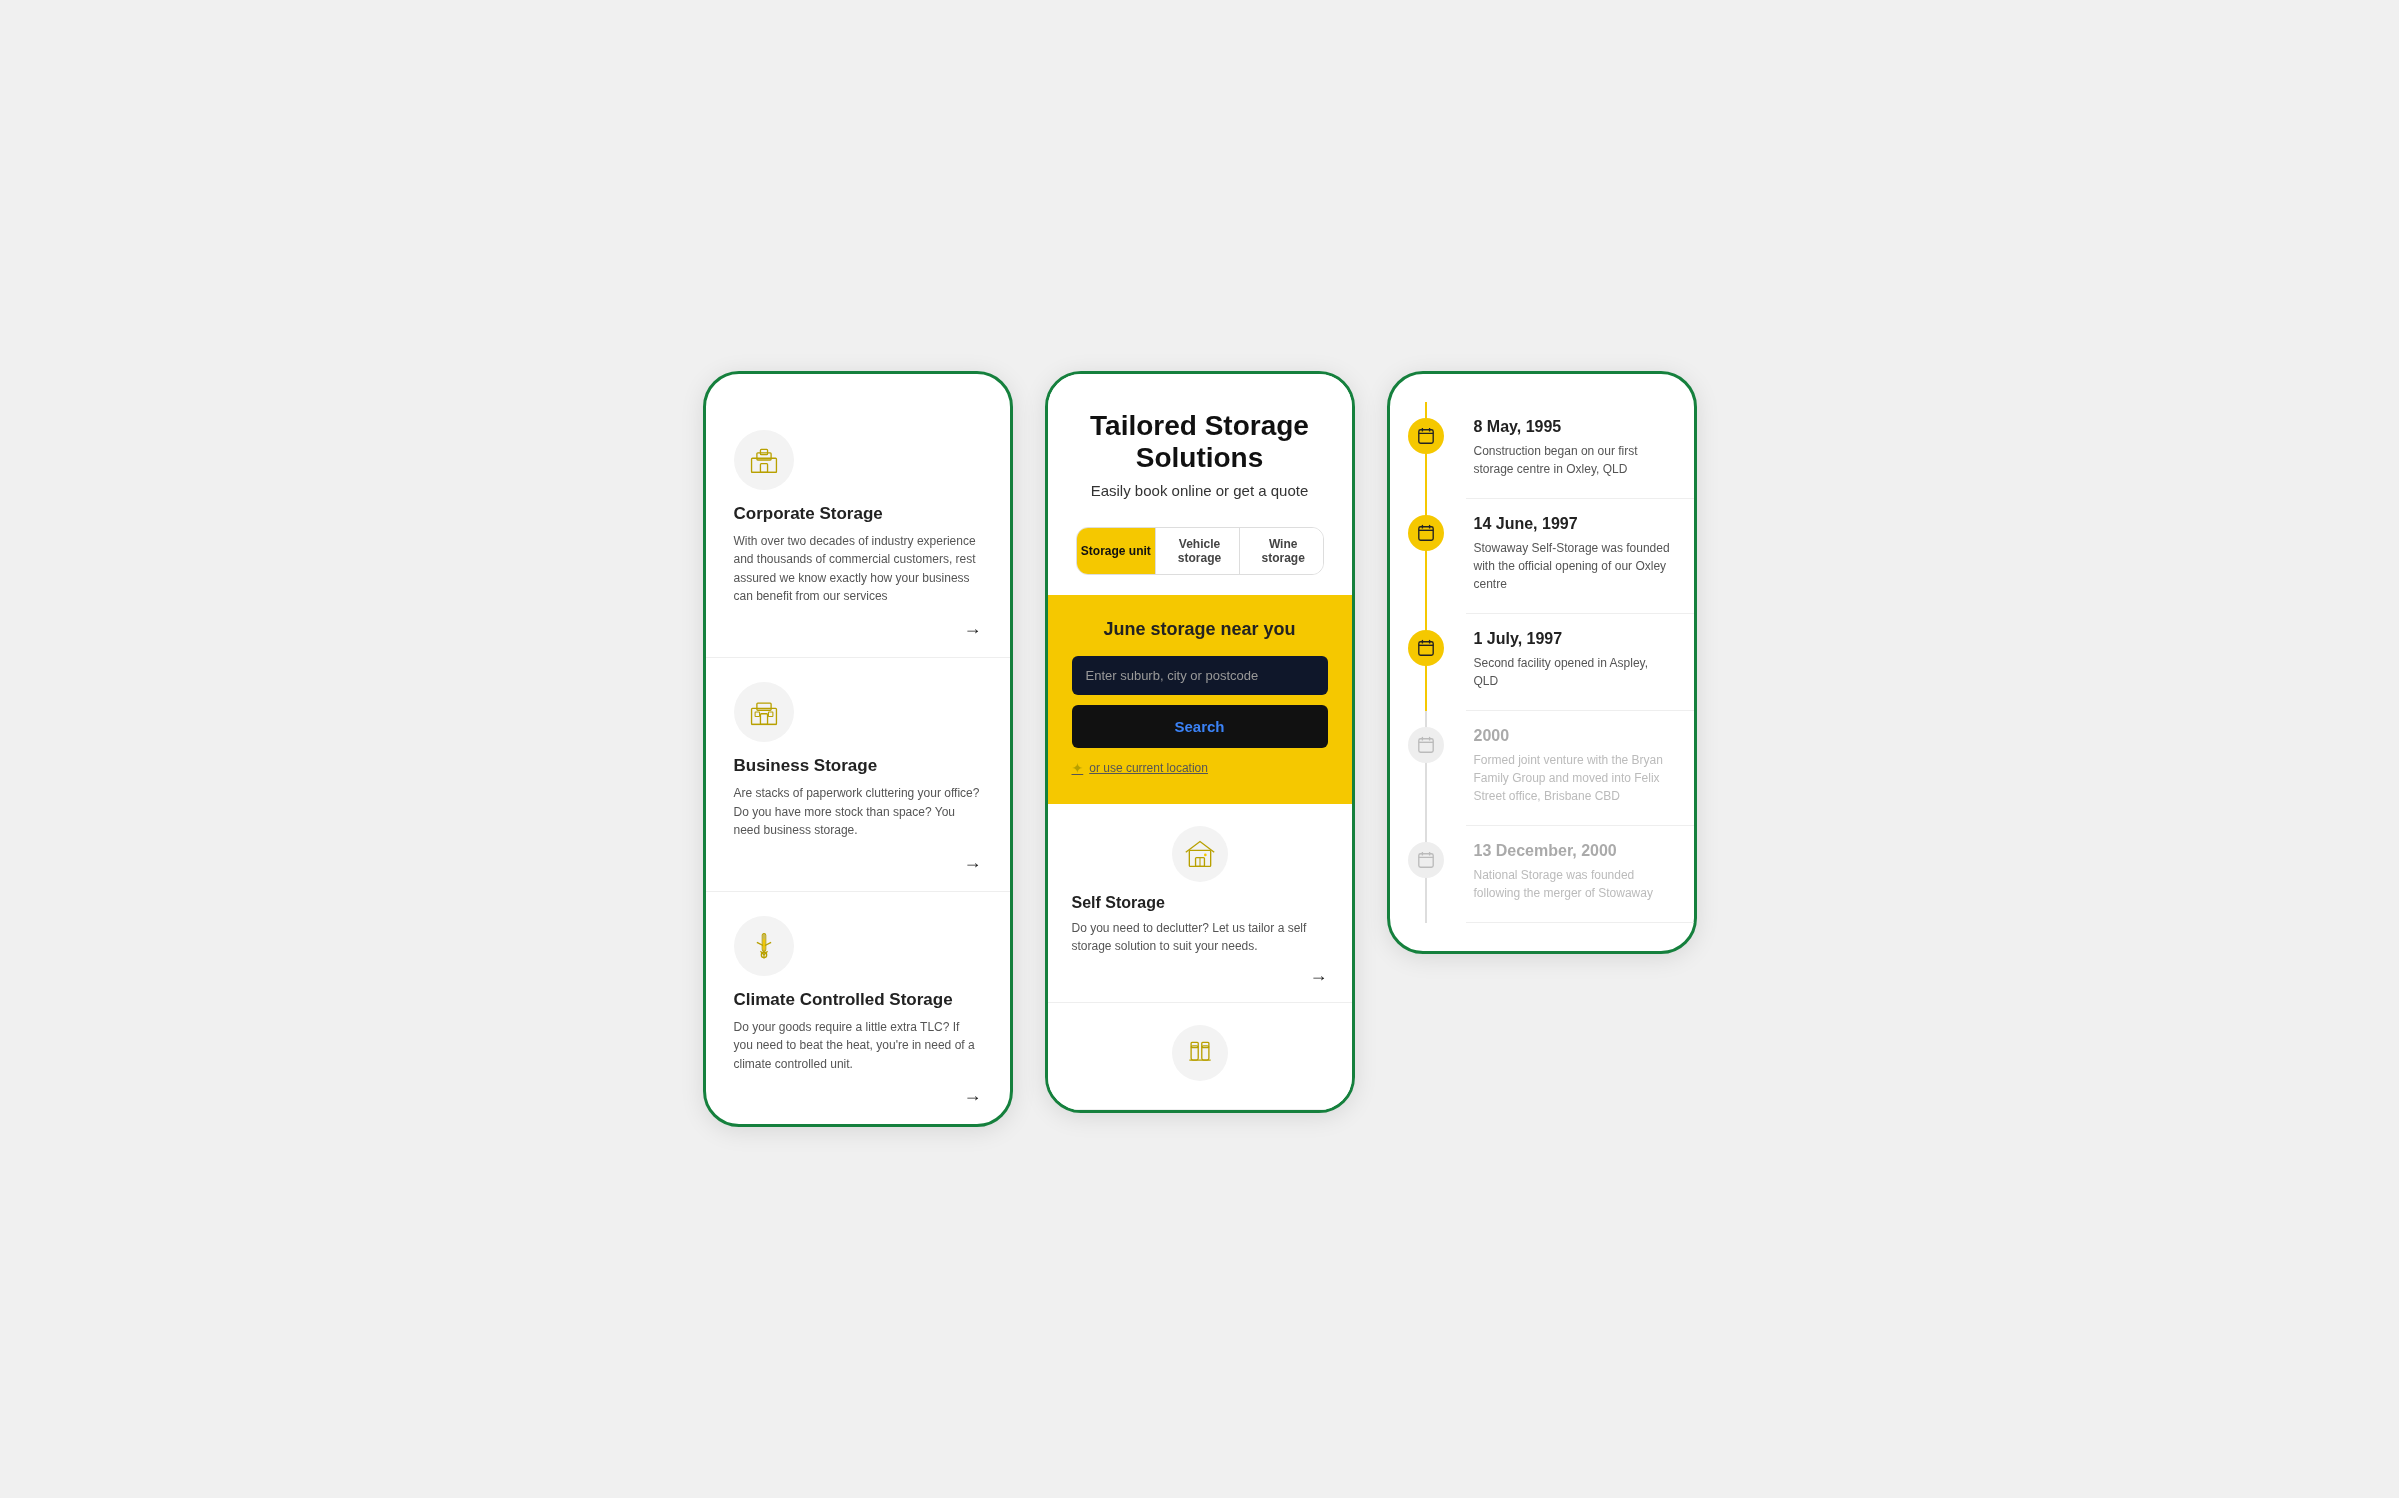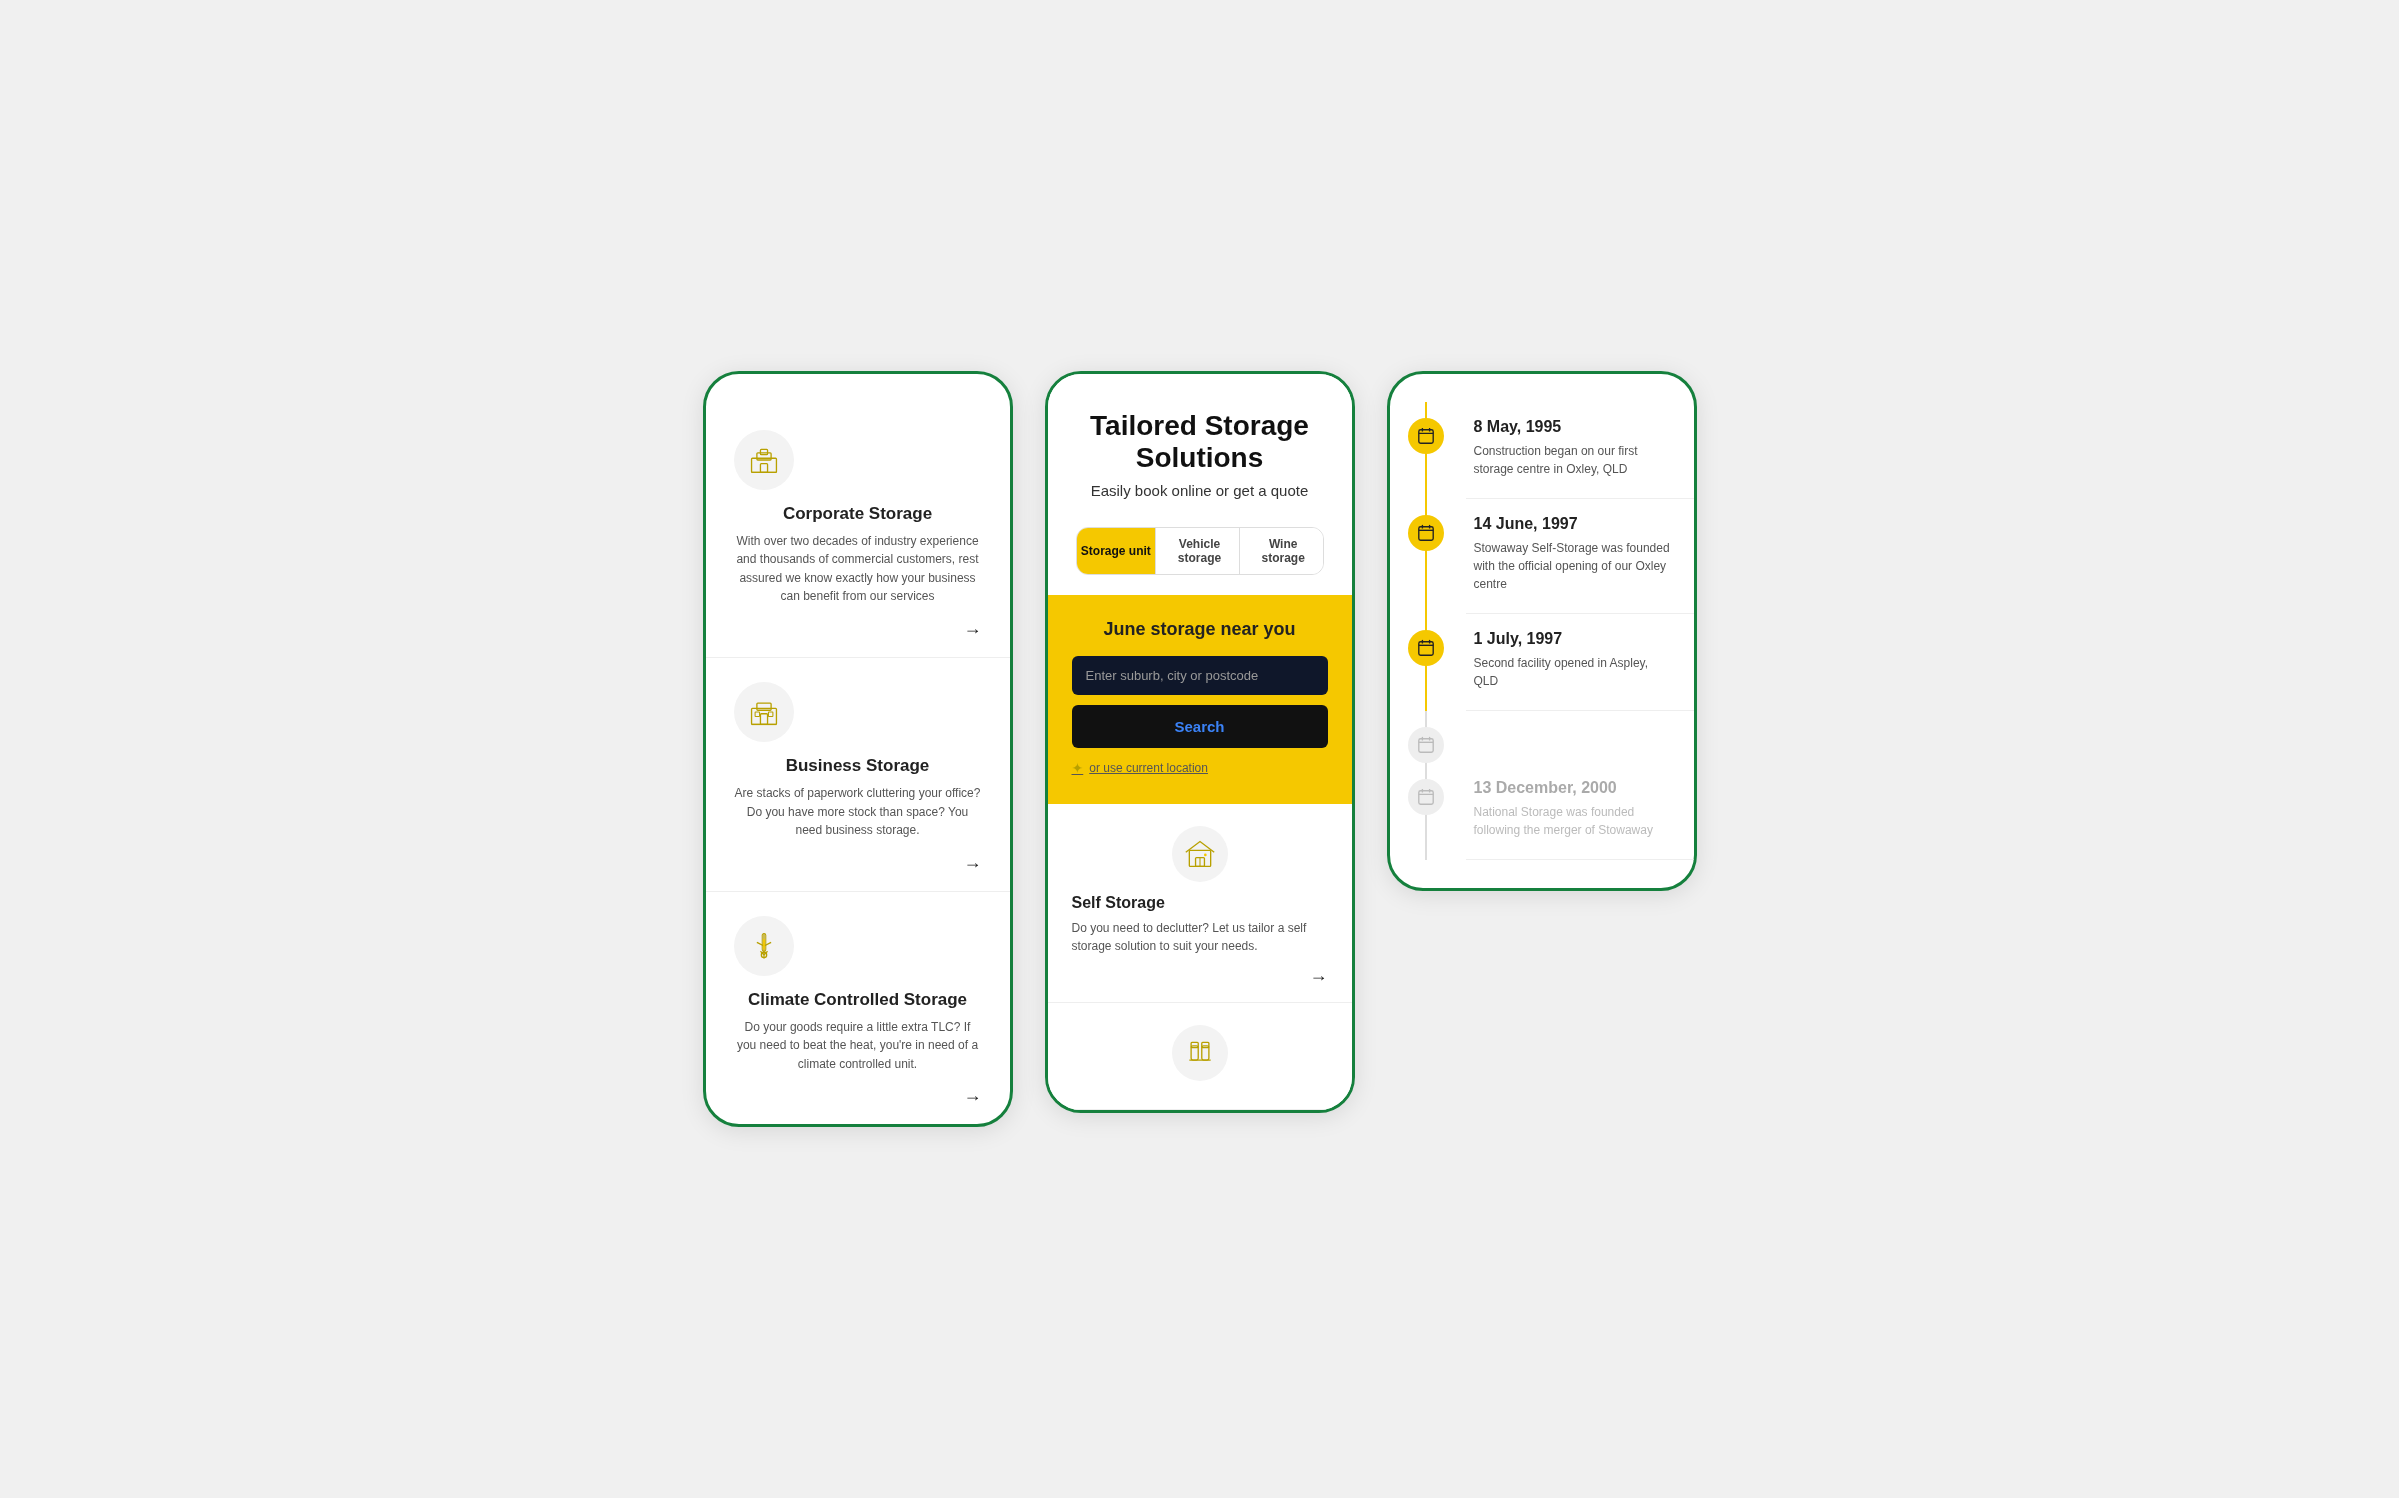--- a/index.html
+++ b/index.html
@@ -31,21 +31,20 @@
       overflow: hidden;
     }
 
     
     .phone1 .phone-inner {
       padding: 32px 0 0 0;
     }
     .storage-item {
       padding: 24px 28px 18px 28px;
       border-bottom: 1px solid #eee;
-      text-align: center;
     }
     .storage-item:last-child { border-bottom: none; }
     .storage-icon-wrap {
       width: 60px; height: 60px;
       background: #f3f3f3;
       border-radius: 50%;
       display: flex; align-items: center; justify-content: center;
       margin-bottom: 14px;
     }
     .storage-icon-wrap svg { width: 32px; height: 32px; }
@@ -408,20 +407,24 @@
             <div class="timeline-line" style="background:#ddd;"></div>
             <div class="timeline-dot inactive">
               <svg viewBox="0 0 20 20" fill="none">
                 <rect x="2" y="3" width="16" height="15" rx="2" stroke="#bbb" stroke-width="1.5" fill="none"></rect>
                 <line x1="2" y1="7" x2="18" y2="7" stroke="#bbb" stroke-width="1.5"></line>
                 <line x1="6" y1="1" x2="6" y2="5" stroke="#bbb" stroke-width="1.5"></line>
                 <line x1="14" y1="1" x2="14" y2="5" stroke="#bbb" stroke-width="1.5"></line>
               </svg>
             </div>
           </div>
+          <div class="timeline-right">
+            <div class="timeline-date inactive">2000</div>
+            <div class="timeline-desc inactive">Formed joint venture with the Bryan Family Group and moved into Felix Street office, Brisbane CBD</div>
+          </div>
         </div>
 
         <div class="timeline-item">
           <div class="timeline-left">
             <div class="timeline-line" style="background:#ddd;"></div>
             <div class="timeline-dot inactive">
               <svg viewBox="0 0 20 20" fill="none">
                 <rect x="2" y="3" width="16" height="15" rx="2" stroke="#bbb" stroke-width="1.5" fill="none"></rect>
                 <line x1="2" y1="7" x2="18" y2="7" stroke="#bbb" stroke-width="1.5"></line>
                 <line x1="6" y1="1" x2="6" y2="5" stroke="#bbb" stroke-width="1.5"></line>

